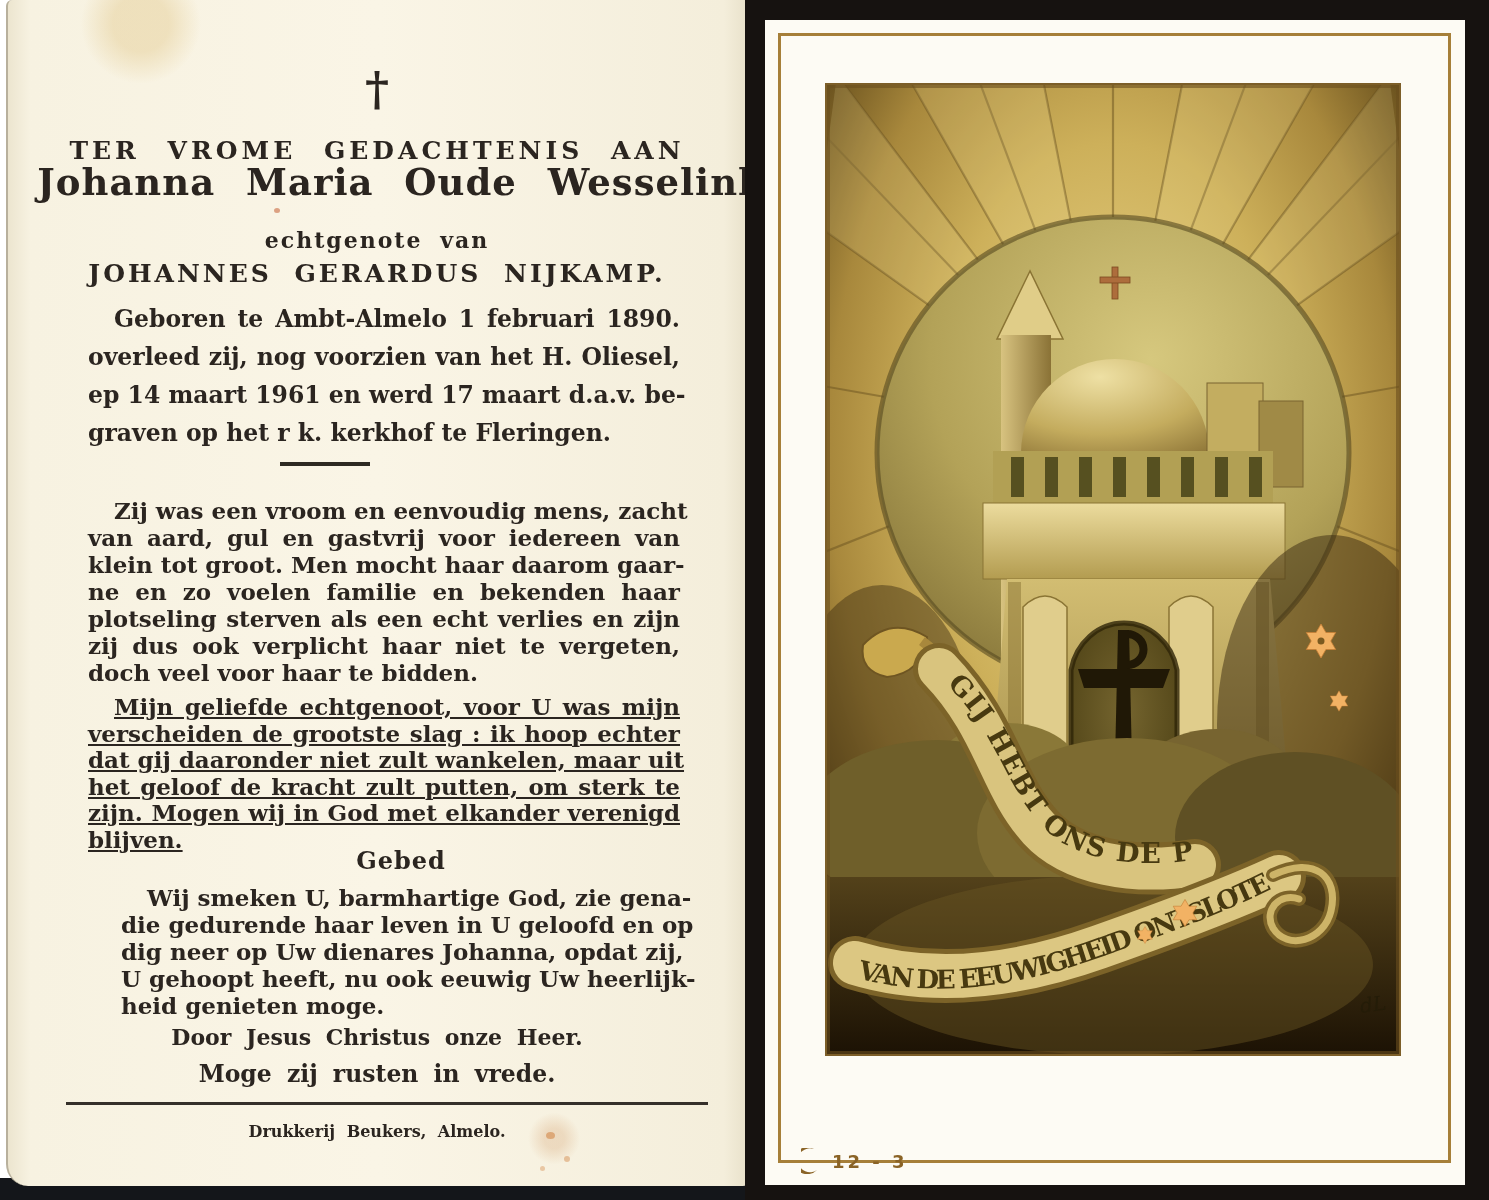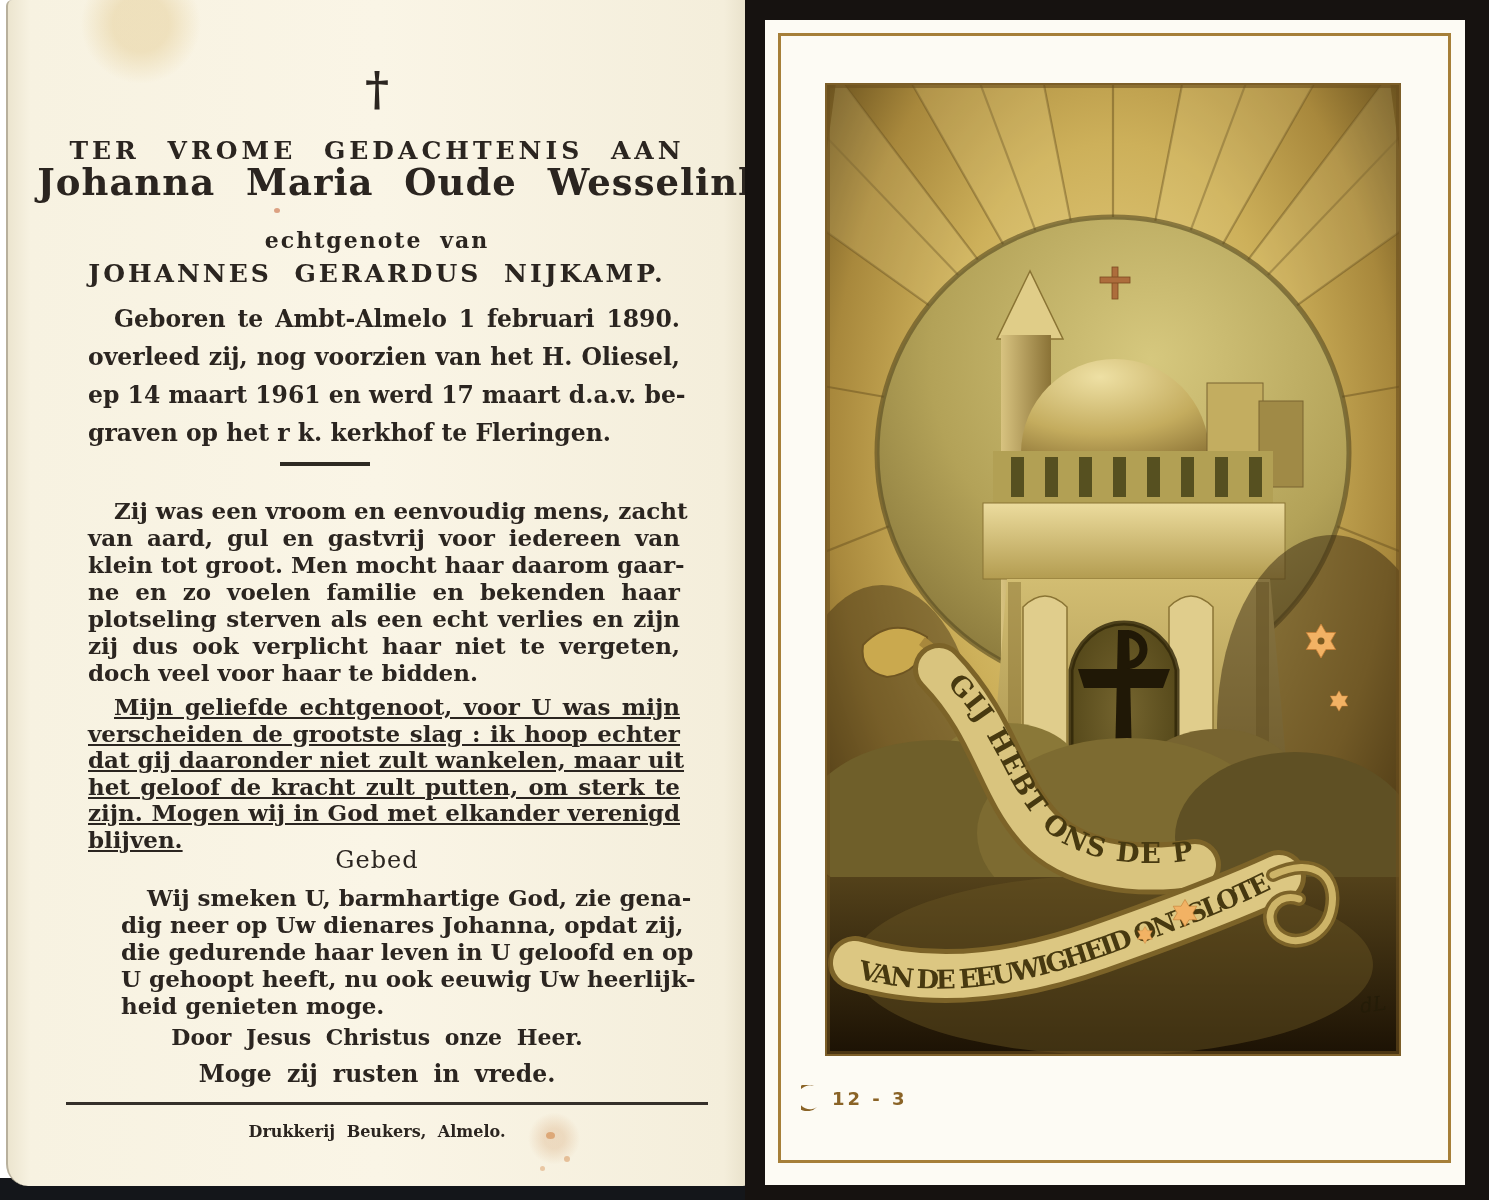--- a/index.html
+++ b/index.html
@@ -33,36 +33,36 @@
   .jline{text-align:justify;text-align-last:justify;white-space:nowrap;}
   .jline.last{text-align-last:left;white-space:normal;}
   .para .jline:first-child{text-indent:26px;}
   #para-vitals{top:300px;font-size:23.5px;}
   #para-vitals .jline{line-height:38px;}
   #divider-short{position:absolute;left:272px;top:462px;width:90px;height:4px;background:#2e2a22;}
   #para-life{top:497px;font-size:23px;}
   #para-life .jline{line-height:27px;}
   #para-spouse{top:694px;font-size:23px;}
   #para-spouse .jline{line-height:26.5px;text-decoration:underline;}
-  #prayer-heading{top:846px;font-size:24px;font-weight:400;letter-spacing:1px;}
+  #prayer-heading{top:846px;font-size:24px;font-weight:700;letter-spacing:1px;margin-left:24px;}
   #para-prayer{top:884px;font-size:23px;}
   #para-prayer .jline{line-height:27px;margin-left:33px;}
   #closing-line1{top:1024px;font-size:22px;font-weight:700;word-spacing:7px;}
   #closing-line2{top:1060px;font-size:23.5px;font-weight:700;word-spacing:7px;}
   #footer-rule{position:absolute;left:58px;top:1102px;width:642px;height:3px;background:#35302a;}
   #printer-line{top:1122px;font-size:16px;font-weight:700;word-spacing:6px;}
 
   
   #right-card{position:absolute;left:745px;top:0;width:744px;height:1200px;background:#161210;}
   #right-white{position:absolute;left:20px;top:20px;right:24px;bottom:15px;background:#fdfbf4;}
   #gold-frame{position:absolute;left:33px;top:33px;right:38px;bottom:37px;
               border:3px solid #a67f39;}
   #illustration{position:absolute;left:80px;top:83px;width:572px;height:969px;
                 border:2px solid #7c5e28;}
-  #plate-row{position:absolute;left:56px;top:1085px;display:flex;align-items:center;gap:14px;}
+  #plate-row{position:absolute;left:56px;top:1148px;display:flex;align-items:center;gap:14px;}
   #plate-number{font-size:18px;font-weight:700;color:#8a6326;letter-spacing:3px;
                 font-family:"DejaVu Sans","Liberation Sans",sans-serif;}
 </style>
 </head>
 <body>
 
 <div id="stage">
 
   <div id="left-shadow"></div>
   <div id="left-card">
@@ -97,22 +97,22 @@
         <div class="jline">Mijn geliefde echtgenoot, voor U was mijn</div>
         <div class="jline">verscheiden de grootste slag : ik hoop echter</div>
         <div class="jline">dat gij daaronder niet zult wankelen, maar uit</div>
         <div class="jline">het geloof de kracht zult putten, om sterk te</div>
         <div class="jline">zijn. Mogen wij in God met elkander verenigd</div>
         <div class="jline last">blijven.</div>
       </div>
     <div class="ctr" id="prayer-heading">Gebed</div>
     <div class="para" id="para-prayer">
         <div class="jline">Wij smeken U, barmhartige God, zie gena-</div>
+        <div class="jline">die gedurende haar leven in U geloofd en op</div>
         <div class="jline">dig neer op Uw dienares Johanna, opdat zij,</div>
-        <div class="jline">die gedurende haar leven in U geloofd en op</div>
         <div class="jline">U gehoopt heeft, nu ook eeuwig Uw heerlijk-</div>
         <div class="jline last">heid genieten moge.</div>
       </div>
     <div class="ctr" id="closing-line1">Door Jesus Christus onze Heer.</div>
     <div class="ctr" id="closing-line2">Moge zij rusten in vrede.</div>
     <div id="footer-rule"></div>
     <div class="ctr" id="printer-line">Drukkerij Beukers, Almelo.</div>
   </div>
 
   <div id="right-card">

